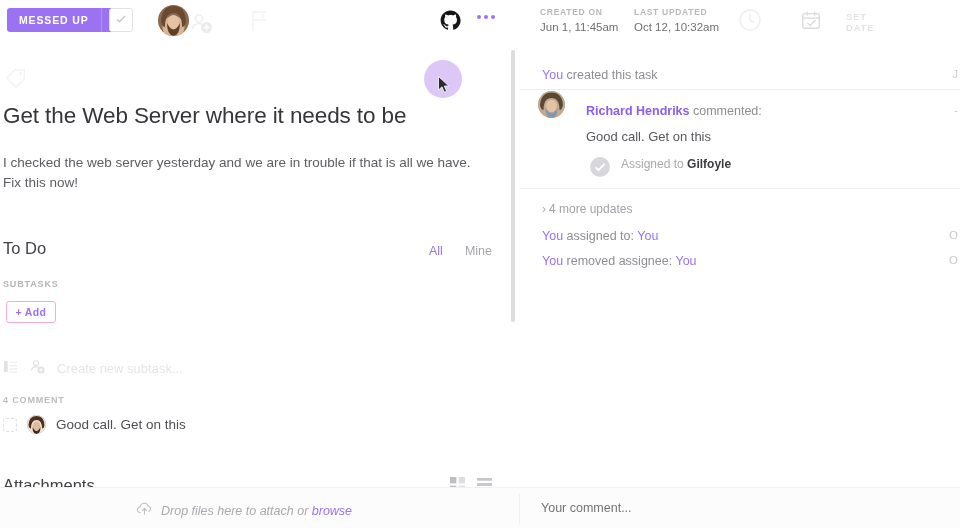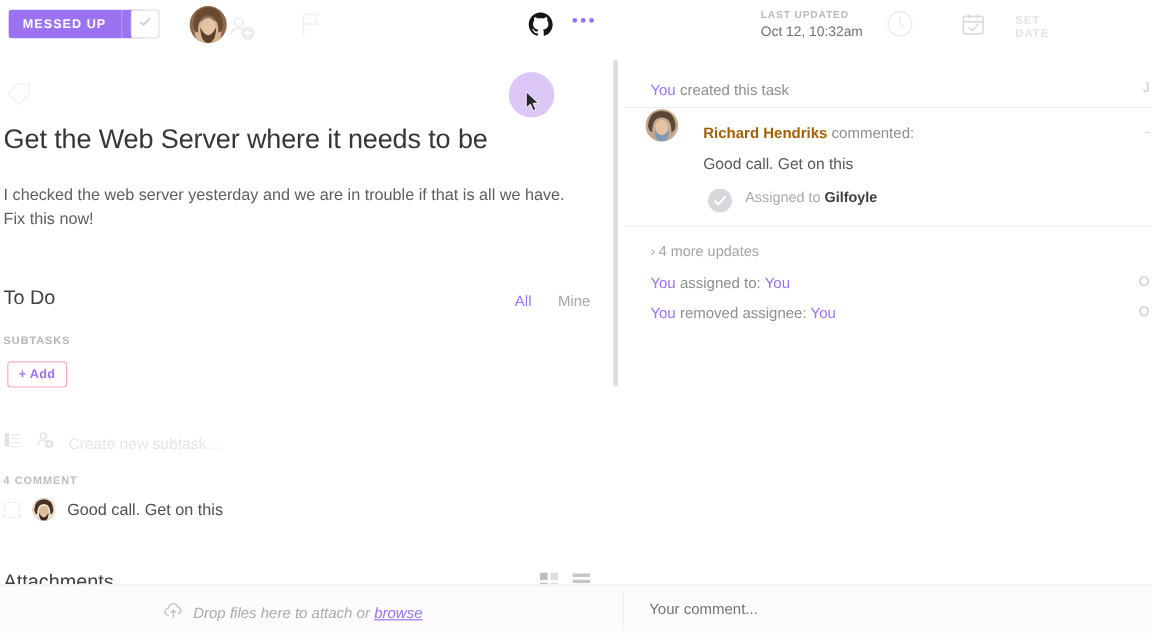--- a/index.html
+++ b/index.html
@@ -154,21 +154,21 @@
   .right-pane {
     position: absolute; left: 520px; top: 47px; width: 440px; height: 440px;
     background: #fff; overflow: hidden;
   }
   .feed-line { position: absolute; font-size: 12.5px; color: #8d8d93; }
   .you { color: #9b72f2; }
   .feed-stamp { position: absolute; right: 0px; font-size: 11.5px; color: #c9c9ce; }
   .sep { position: absolute; left: 0; width: 440px; height: 1px; background: #efeff1; }
   .av-rh { position: absolute; left: 18px; top: 44px; width: 27px; height: 27px; }
   .commenter { position: absolute; left: 66px; top: 57px; font-size: 12.5px; color: #8d8d93; }
-  .commenter b { color: #a16207; font-weight: bold; }
+  .commenter b { color: #8b5cf6; font-weight: bold; }
   .comment-body { position: absolute; left: 66px; top: 82px; font-size: 13px; color: #57575c; }
   .assigned-row {
     position: absolute; left: 70px; top: 110px; display: flex; align-items: flex-start; gap: 11px;
   }
   .assigned-txt { font-size: 12px; color: #a9a9ae; }
   .assigned-txt b { color: #3c3c41; font-weight: bold; }
   .more-updates {
     position: absolute; left: 22px; top: 155px; font-size: 12px; color: #a2a2a8; cursor: pointer;
   }
   .chev { color: #b0b0b5; margin-right: 3px; }
@@ -176,21 +176,21 @@
   
   .bottom-bar {
     position: absolute; left: 0; bottom: 0; width: 960px; height: 41px;
     background: #fcfcfd; border-top: 1px solid #f0f0f2;
   }
   .dropzone {
     position: absolute; left: 136px; top: 12px; display: flex; align-items: center; gap: 8px;
     cursor: pointer;
   }
   .dropzone-txt { font-size: 12.5px; font-style: italic; color: #a9a9af; }
-  .browse { color: #9b72f2; text-decoration: underline; font-style: italic; cursor: pointer; }
+  .browse { color: #9b72f2; font-style: italic; cursor: pointer; }
   .comment-input {
     position: absolute; left: 541px; top: 13px;
     font-size: 12.5px; color: #b2b2b8; border: none; outline: none;
     background: transparent; width: 380px;
     font-family: "Liberation Sans", sans-serif;
   }
   .bottom-div { position: absolute; left: 519px; top: 6px; width: 1px; height: 30px; background: #f0f0f2; }
 
   
   .ripple {
@@ -249,20 +249,24 @@
         <path fill="#17171a" d="M12 .5C5.73.5.7 5.53.7 11.8c0 5.02 3.26 9.28 7.78 10.78.57.1.78-.25.78-.55v-1.94c-3.17.69-3.84-1.53-3.84-1.53-.52-1.32-1.27-1.67-1.27-1.67-1.04-.71.08-.7.08-.7 1.15.08 1.75 1.18 1.75 1.18 1.02 1.75 2.68 1.24 3.34.95.1-.74.4-1.25.72-1.53-2.53-.29-5.19-1.27-5.19-5.64 0-1.25.44-2.27 1.17-3.07-.12-.29-.51-1.45.11-3.02 0 0 .96-.31 3.14 1.17.91-.25 1.88-.38 2.85-.38.97 0 1.94.13 2.85.38 2.18-1.48 3.14-1.17 3.14-1.17.62 1.57.23 2.73.11 3.02.73.8 1.17 1.82 1.17 3.07 0 4.38-2.67 5.35-5.21 5.63.41.36.78 1.06.78 2.14v3.17c0 .3.21.66.79.55 4.51-1.5 7.77-5.76 7.77-10.78C23.3 5.53 18.27.5 12 .5z"></path>
       </svg>
     </div>
 
     <div class="dots-menu">
       <i></i>
         <i></i>
         <i></i>
     </div>
 
+    <div class="meta-block meta-created">
+      <div class="meta-label">CREATED ON</div>
+      <div class="meta-value">Jun 1, 11:45am</div>
+    </div>
 
     <div class="meta-block meta-updated">
       <div class="meta-label">LAST UPDATED</div>
       <div class="meta-value">Oct 12, 10:32am</div>
     </div>
 
     <div class="timer-icon">
       <svg width="30" height="30" viewBox="0 0 30 30">
         <circle cx="15" cy="15" r="10" fill="none" stroke="#8a8a90" stroke-width="1.5"></circle>
         <path d="M15,9 v6 l4,2.5" fill="none" stroke="#8a8a90" stroke-width="1.5"></path>

